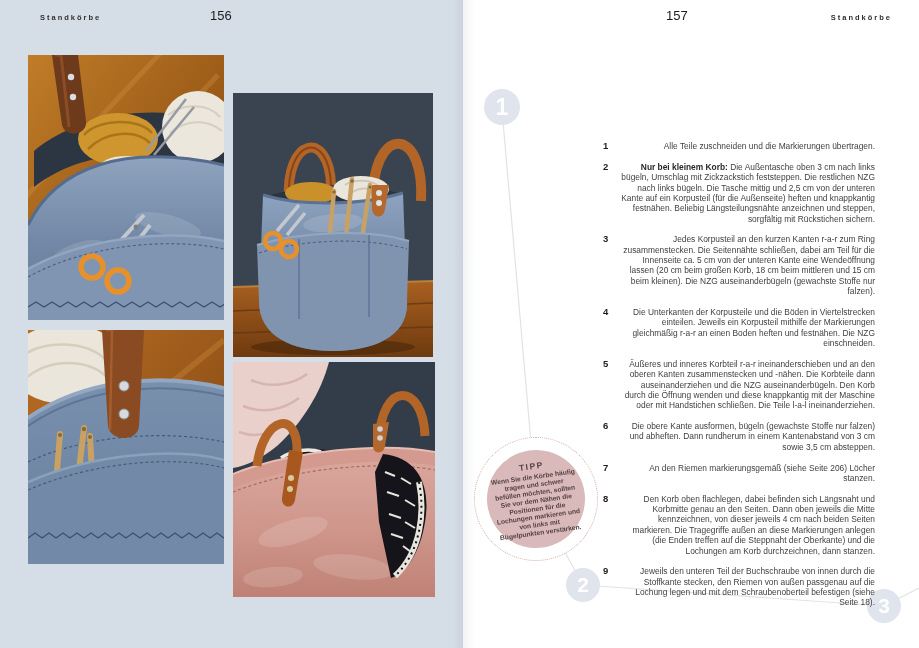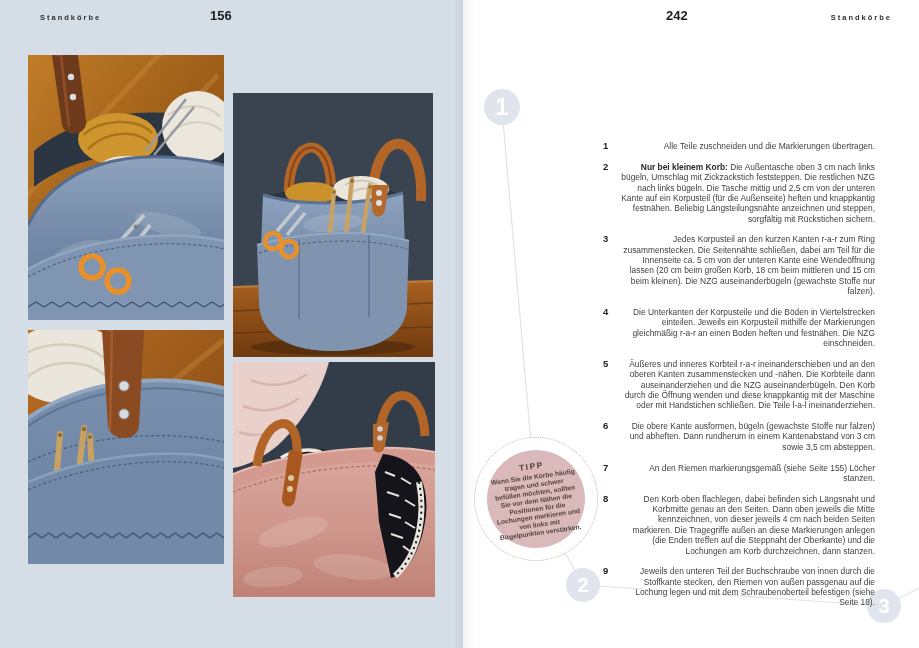--- a/index.html
+++ b/index.html
@@ -16,21 +16,21 @@
     background:#d5dde7;
   }
   .page-left .edge-shade{
     position:absolute;right:0;top:0;width:10px;height:100%;
     background:linear-gradient(to right, rgba(90,110,140,0) , rgba(90,110,140,.10));
   }
   .running-head{
     position:absolute;font-size:7.5px;font-weight:bold;letter-spacing:2px;
     color:#30302f;white-space:nowrap;margin-left:12px;
   }
-  .folio{position:absolute;font-size:13px;font-weight:bold;color:#1d1d1b;}
+  .folio{position:absolute;font-size:13px;font-weight:normal;color:#1d1d1b;}
   .rh-left{left:28px;top:13px;}
   .folio-left{left:210px;top:8px;}
   .photo{position:absolute;overflow:hidden;background:#888;}
   .photo svg{display:block;width:100%;height:100%;}
   #photo-1{left:28px;top:55px;width:196px;height:265px;}
   #photo-2{left:233px;top:93px;width:200px;height:264px;}
   #photo-3{left:28px;top:330px;width:196px;height:234px;}
   #photo-4{left:233px;top:362px;width:202px;height:235px;}
 
   
@@ -295,21 +295,21 @@
     <div class="edge-shade"></div>
   </div>
 
   <div class="page-right">
     <div class="gutter-shade"></div>
 
     <svg class="connector" viewBox="0 0 456 648">
       <polyline points="39,110 73,500 120,585 421,606 456,588" fill="none" stroke="#e3e3e3" stroke-width="1.2"></polyline>
     </svg>
 
-    <span class="folio folio-right">242</span>
+    <span class="folio folio-right">157</span>
     <span class="running-head rh-right">Standkörbe</span>
 
 
     <div class="steps">
         <div class="step">
           <span class="step-num">1</span>
           <span class="step-text">Alle Teile zuschneiden und die Markierungen übertragen.</span>
         </div>
         <div class="step">
           <span class="step-num">2</span>
@@ -326,21 +326,21 @@
         <div class="step">
           <span class="step-num">5</span>
           <span class="step-text">Äußeres und inneres Korbteil r-a-r ineinanderschieben und an den oberen Kanten zusammenstecken und -nähen. Die Korbteile dann auseinanderziehen und die NZG auseinanderbügeln. Den Korb durch die Öffnung wenden und diese knappkantig mit der Maschine oder mit Handstichen schließen. Die Teile l-a-l ineinanderziehen.</span>
         </div>
         <div class="step">
           <span class="step-num">6</span>
           <span class="step-text">Die obere Kante ausformen, bügeln (gewachste Stoffe nur falzen) und abheften. Dann rundherum in einem Kantenabstand von 3 cm sowie 3,5 cm absteppen.</span>
         </div>
         <div class="step">
           <span class="step-num">7</span>
-          <span class="step-text">An den Riemen markierungsgemäß (siehe Seite 155) Löcher stanzen.</span>
+          <span class="step-text">An den Riemen markierungsgemäß (siehe Seite 206) Löcher stanzen.</span>
         </div>
         <div class="step">
           <span class="step-num">8</span>
           <span class="step-text">Den Korb oben flachlegen, dabei befinden sich Längsnaht und Korbmitte genau an den Seiten. Dann oben jeweils die Mitte kennzeichnen, von dieser jeweils 4 cm nach beiden Seiten markieren. Die Tragegriffe außen an diese Markierungen anlegen (die Enden treffen auf die Steppnaht der Oberkante) und die Lochungen am Korb durchzeichnen, dann stanzen.</span>
         </div>
         <div class="step">
           <span class="step-num">9</span>
           <span class="step-text">Jeweils den unteren Teil der Buchschraube von innen durch die Stoffkante stecken, den Riemen von außen passgenau auf die Lochung legen und mit dem Schraubenoberteil befestigen (siehe Seite 18).</span>
         </div>
       </div>

